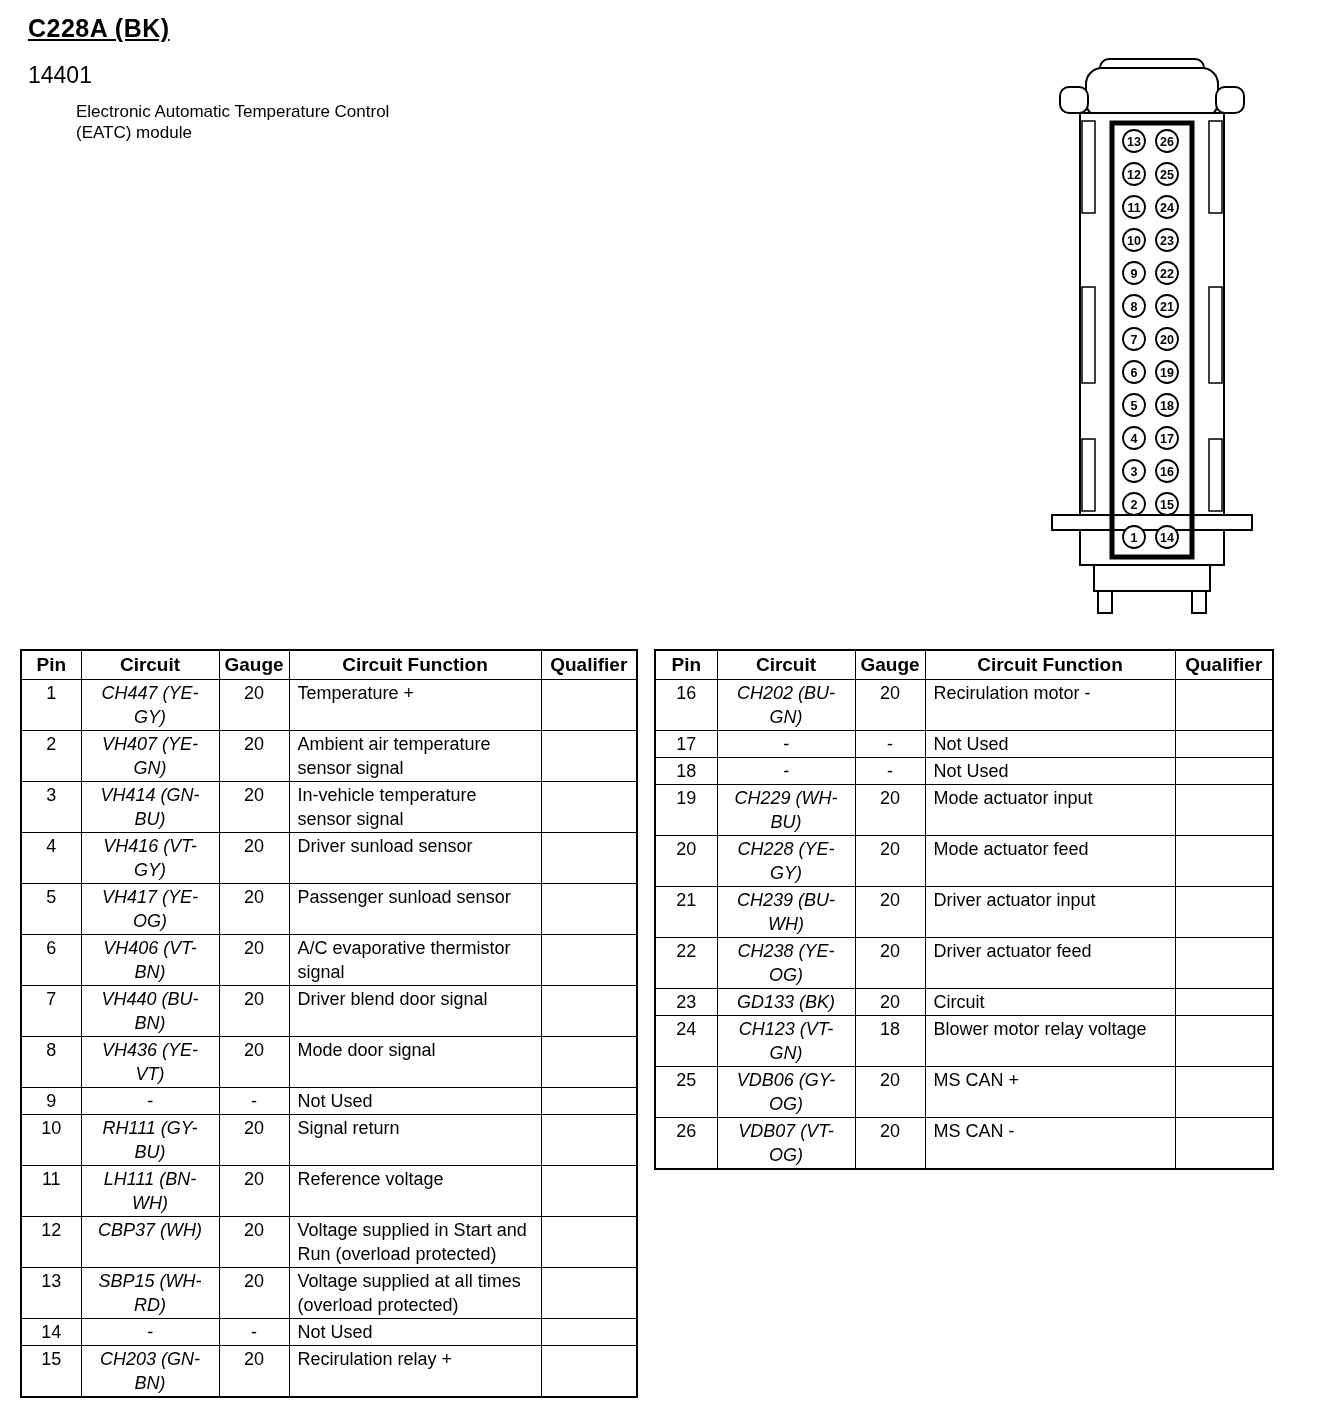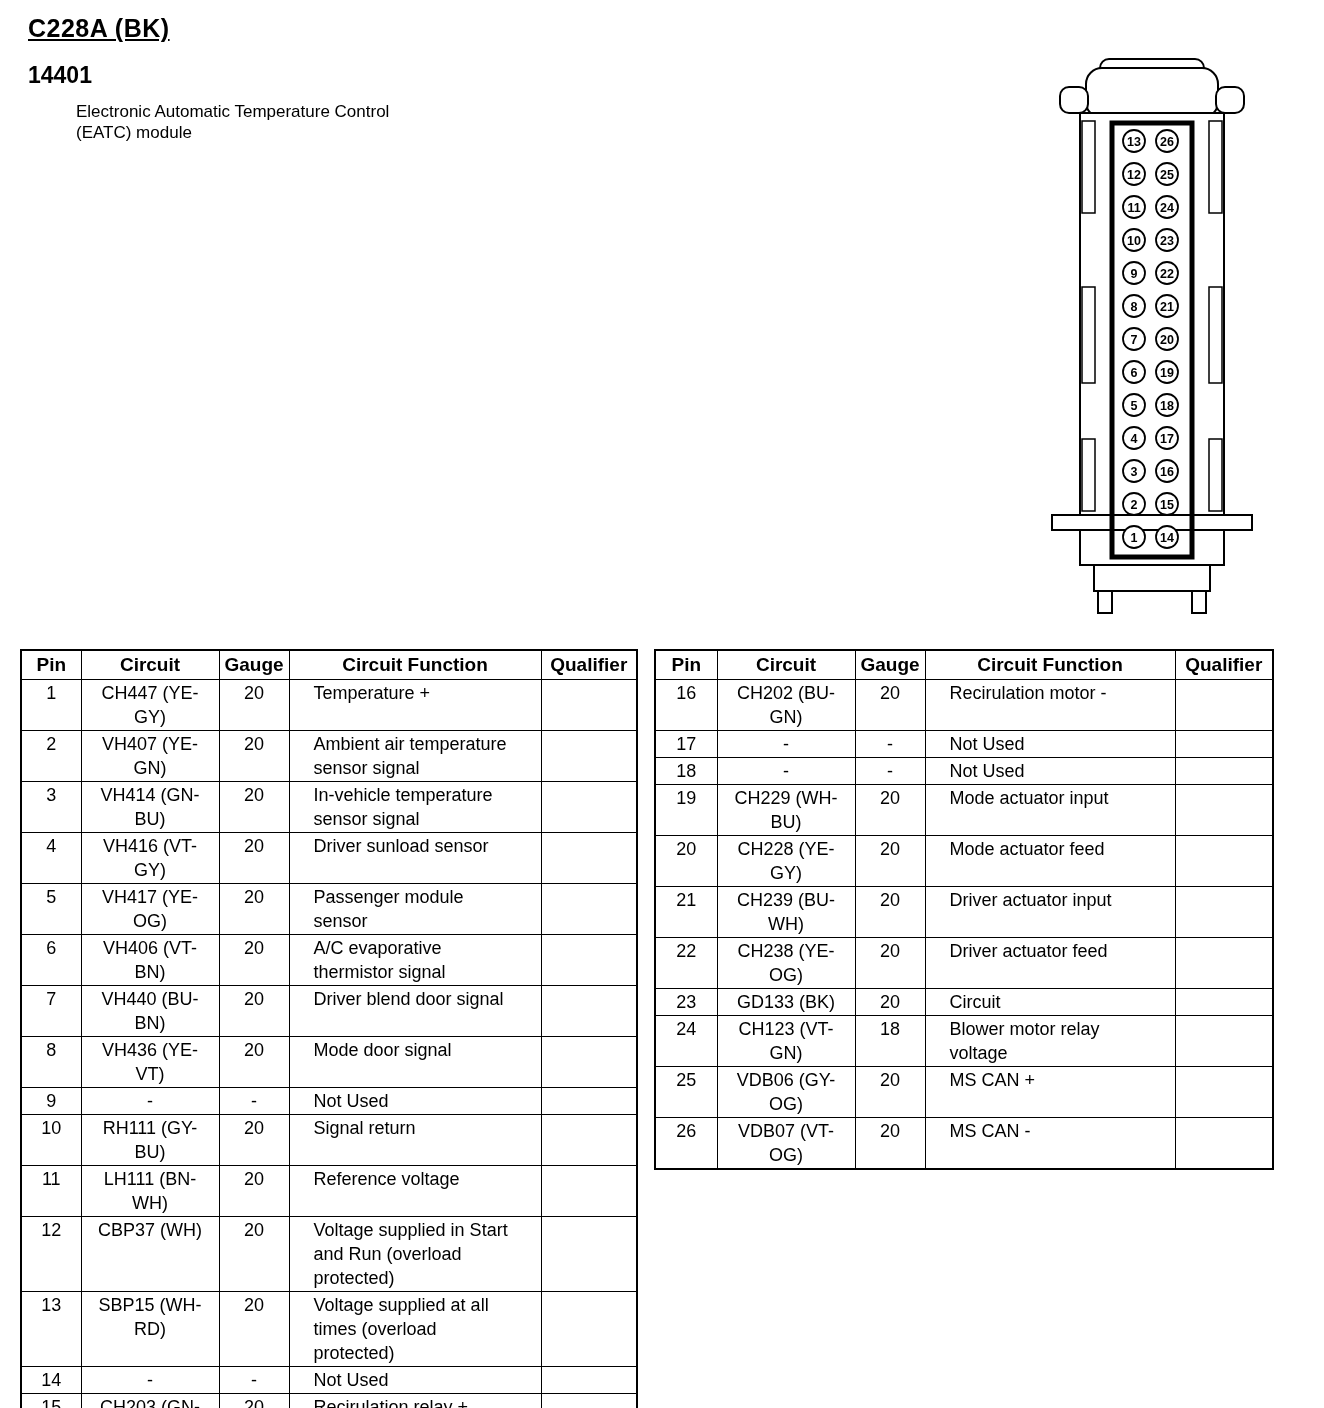--- a/index.html
+++ b/index.html
@@ -9,43 +9,43 @@
     font-family:"Liberation Sans", sans-serif; color:#000;
     overflow:hidden;
   }
   .doc-title {
     position:absolute; left:28px; top:14px;
     font-size:25px; font-weight:bold; text-decoration:underline;
     letter-spacing:0.5px;
   }
   .part-number {
     position:absolute; left:28px; top:62px;
-    font-size:23px; font-weight:bold;
+    font-size:23px; font-weight:normal;
   }
   .desc { position:absolute; left:28px; top:101px; font-size:17px; line-height:21px;margin-left:48px; }
   .connector-svg { position:absolute; left:1042px; top:55px; }
   svg text { font-family:"Liberation Sans", sans-serif; }
 
   table.pin-table {
     position:absolute; border-collapse:collapse; table-layout:fixed;
     background:#fff; border:2px solid #000;
   }
   #left-table  { left:20px;  top:649px; width:616px; }
   #right-table { left:654px; top:649px; width:618px; }
   .pin-table th {
     border:1px solid #000; font-size:19px; font-weight:bold;
     text-align:center; padding:3px 4px; line-height:22px;
   }
   .pin-table td {
     border:1px solid #000; font-size:18px; line-height:24px;
     vertical-align:top; padding:1px 2px;
   }
   .pin-table td.c  { text-align:center; }
-  .pin-table td.circuit { text-align:center; padding:1px 10px; }
-  .pin-table td.fn { text-align:left; padding:1px 24px; }
+  .pin-table td.circuit { text-align:center; padding:1px 10px;font-style:italic; }
+  .pin-table td.fn { text-align:left; padding:1px 8px; }
   .pin-table td.q  { }
 </style>
 </head>
 <body>
 
 <div class="doc-title">C228A (BK)</div>
 <div class="part-number">14401</div>
 <div class="desc">
   <div>Electronic Automatic Temperature Control</div>
   <div>(EATC) module</div>
@@ -219,21 +219,21 @@
         <td class="c">4</td>
         <td class="circuit">VH416 (VT-GY)</td>
         <td class="c">20</td>
         <td class="fn">Driver sunload sensor</td>
         <td class="q"></td>
       </tr>
       <tr>
         <td class="c">5</td>
         <td class="circuit">VH417 (YE-OG)</td>
         <td class="c">20</td>
-        <td class="fn">Passenger module sensor</td>
+        <td class="fn">Passenger sunload sensor</td>
         <td class="q"></td>
       </tr>
       <tr>
         <td class="c">6</td>
         <td class="circuit">VH406 (VT-BN)</td>
         <td class="c">20</td>
         <td class="fn">A/C evaporative thermistor signal</td>
         <td class="q"></td>
       </tr>
       <tr>

